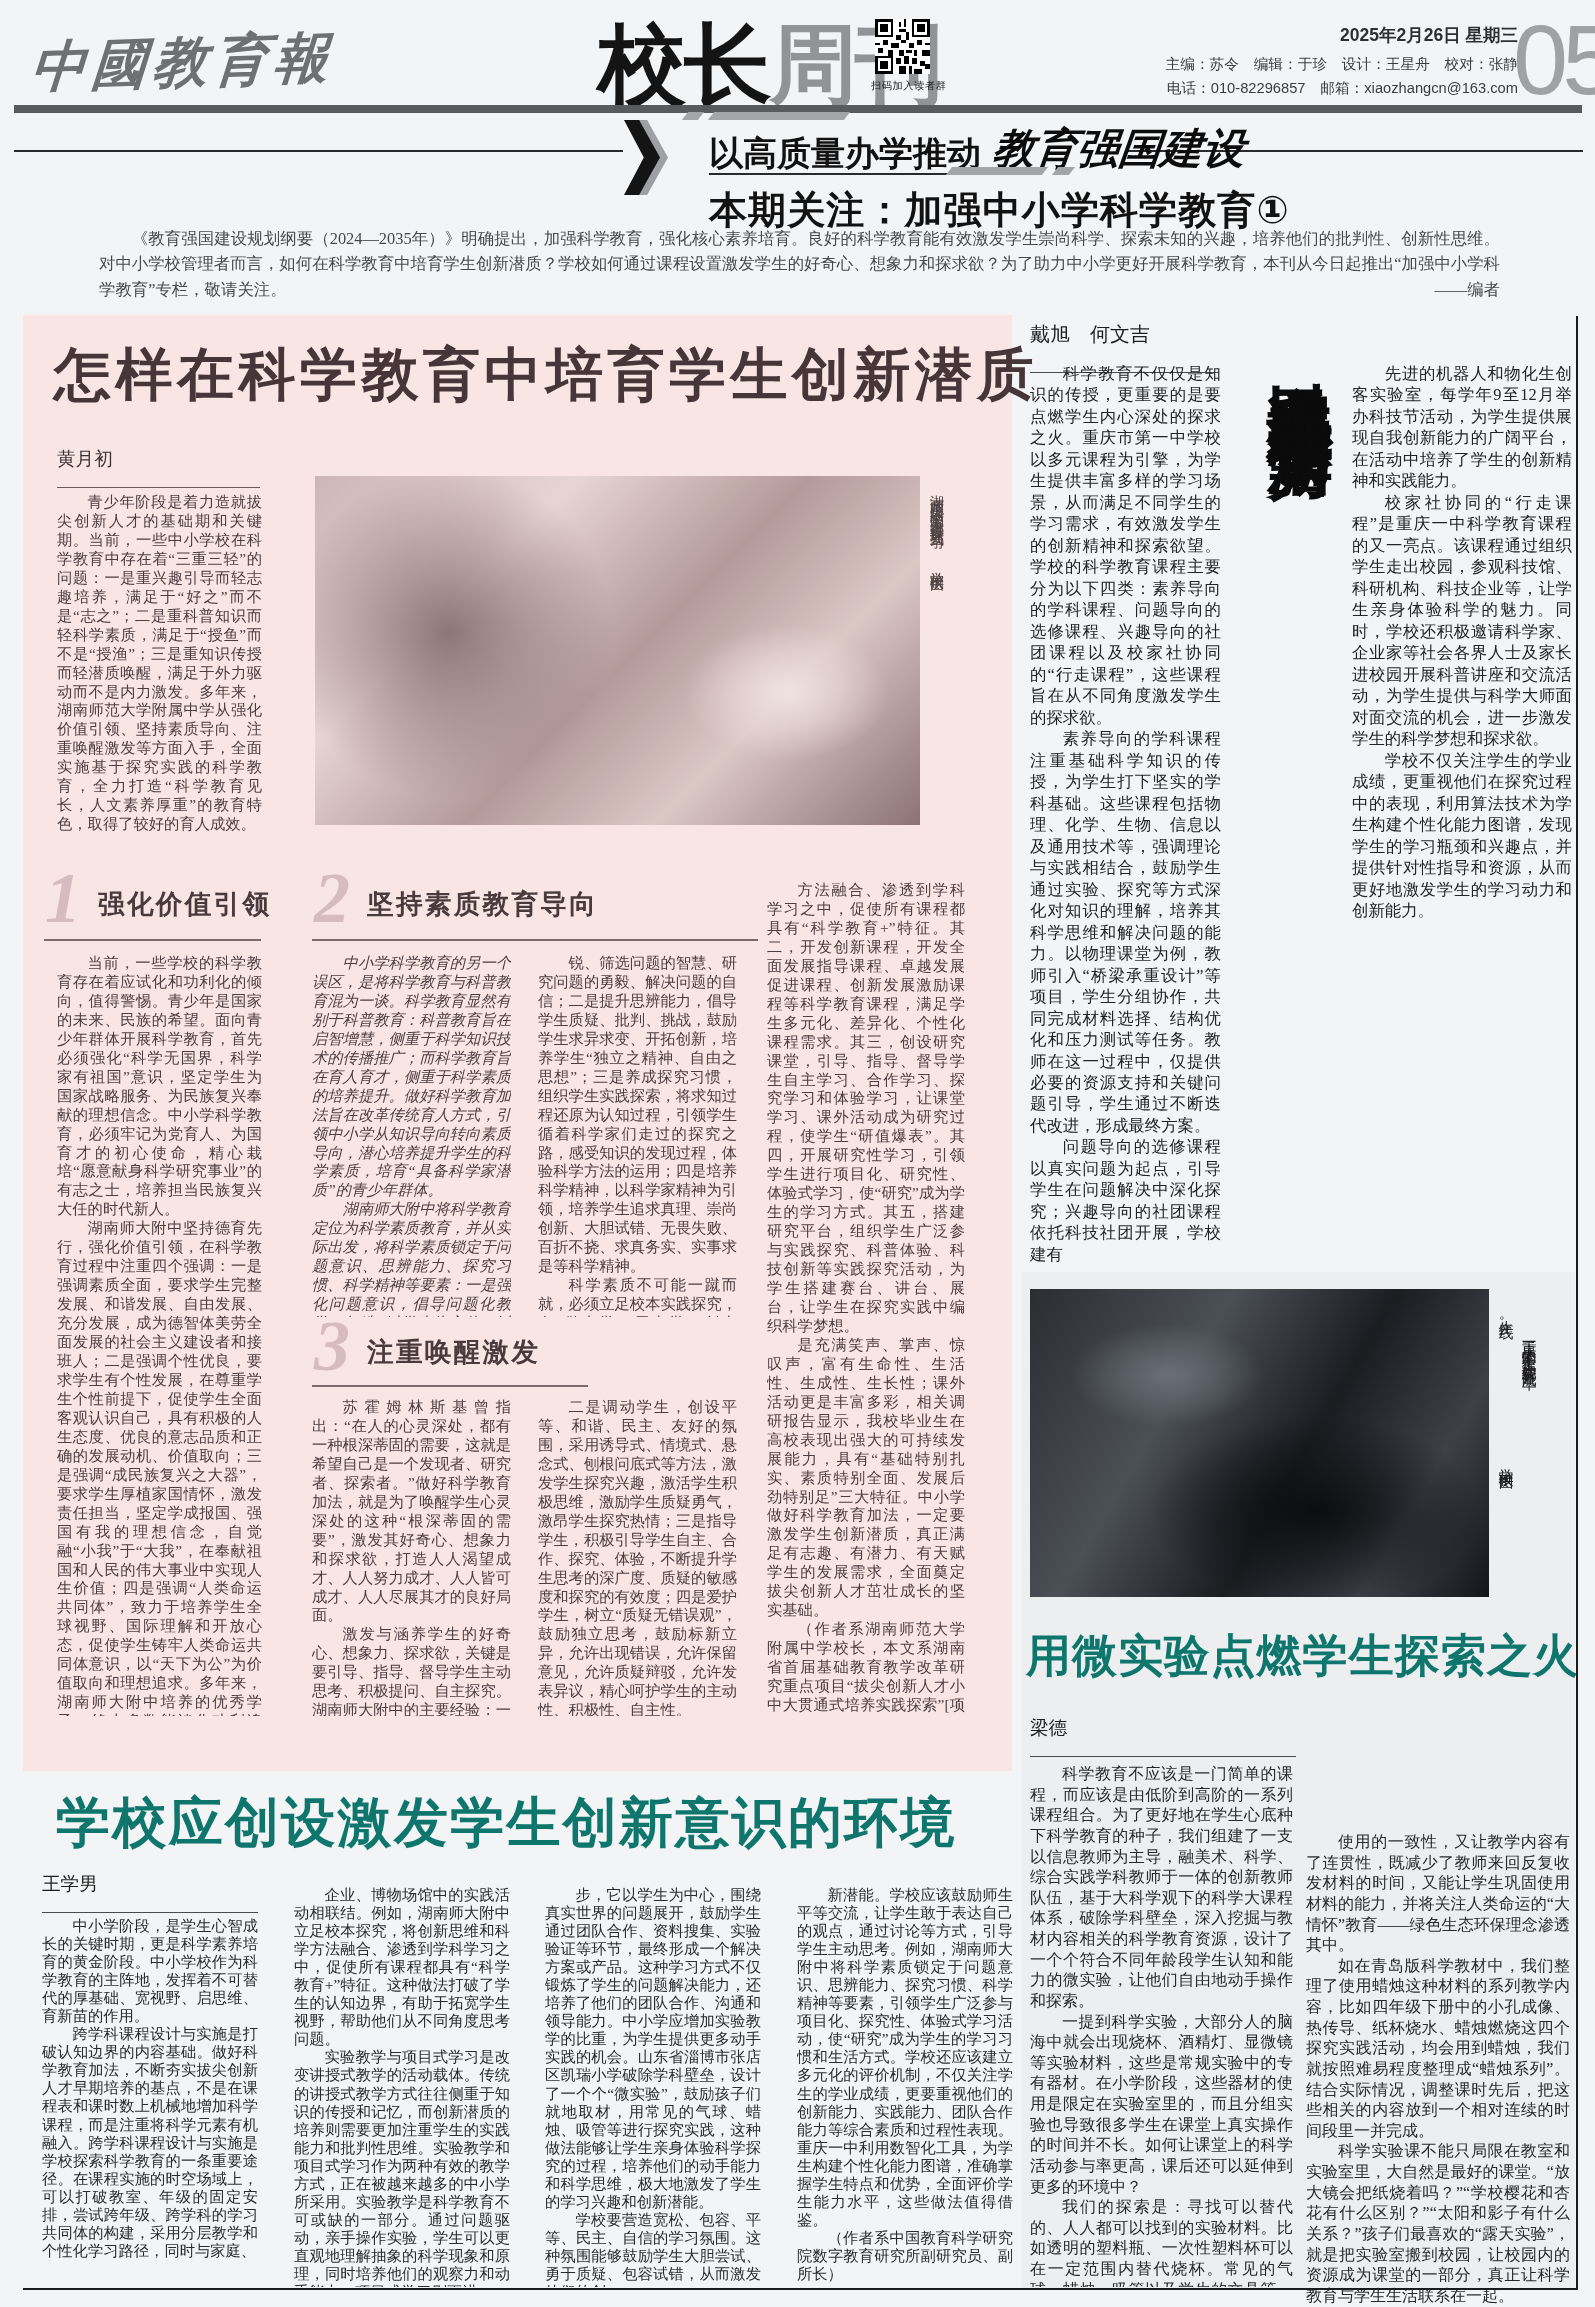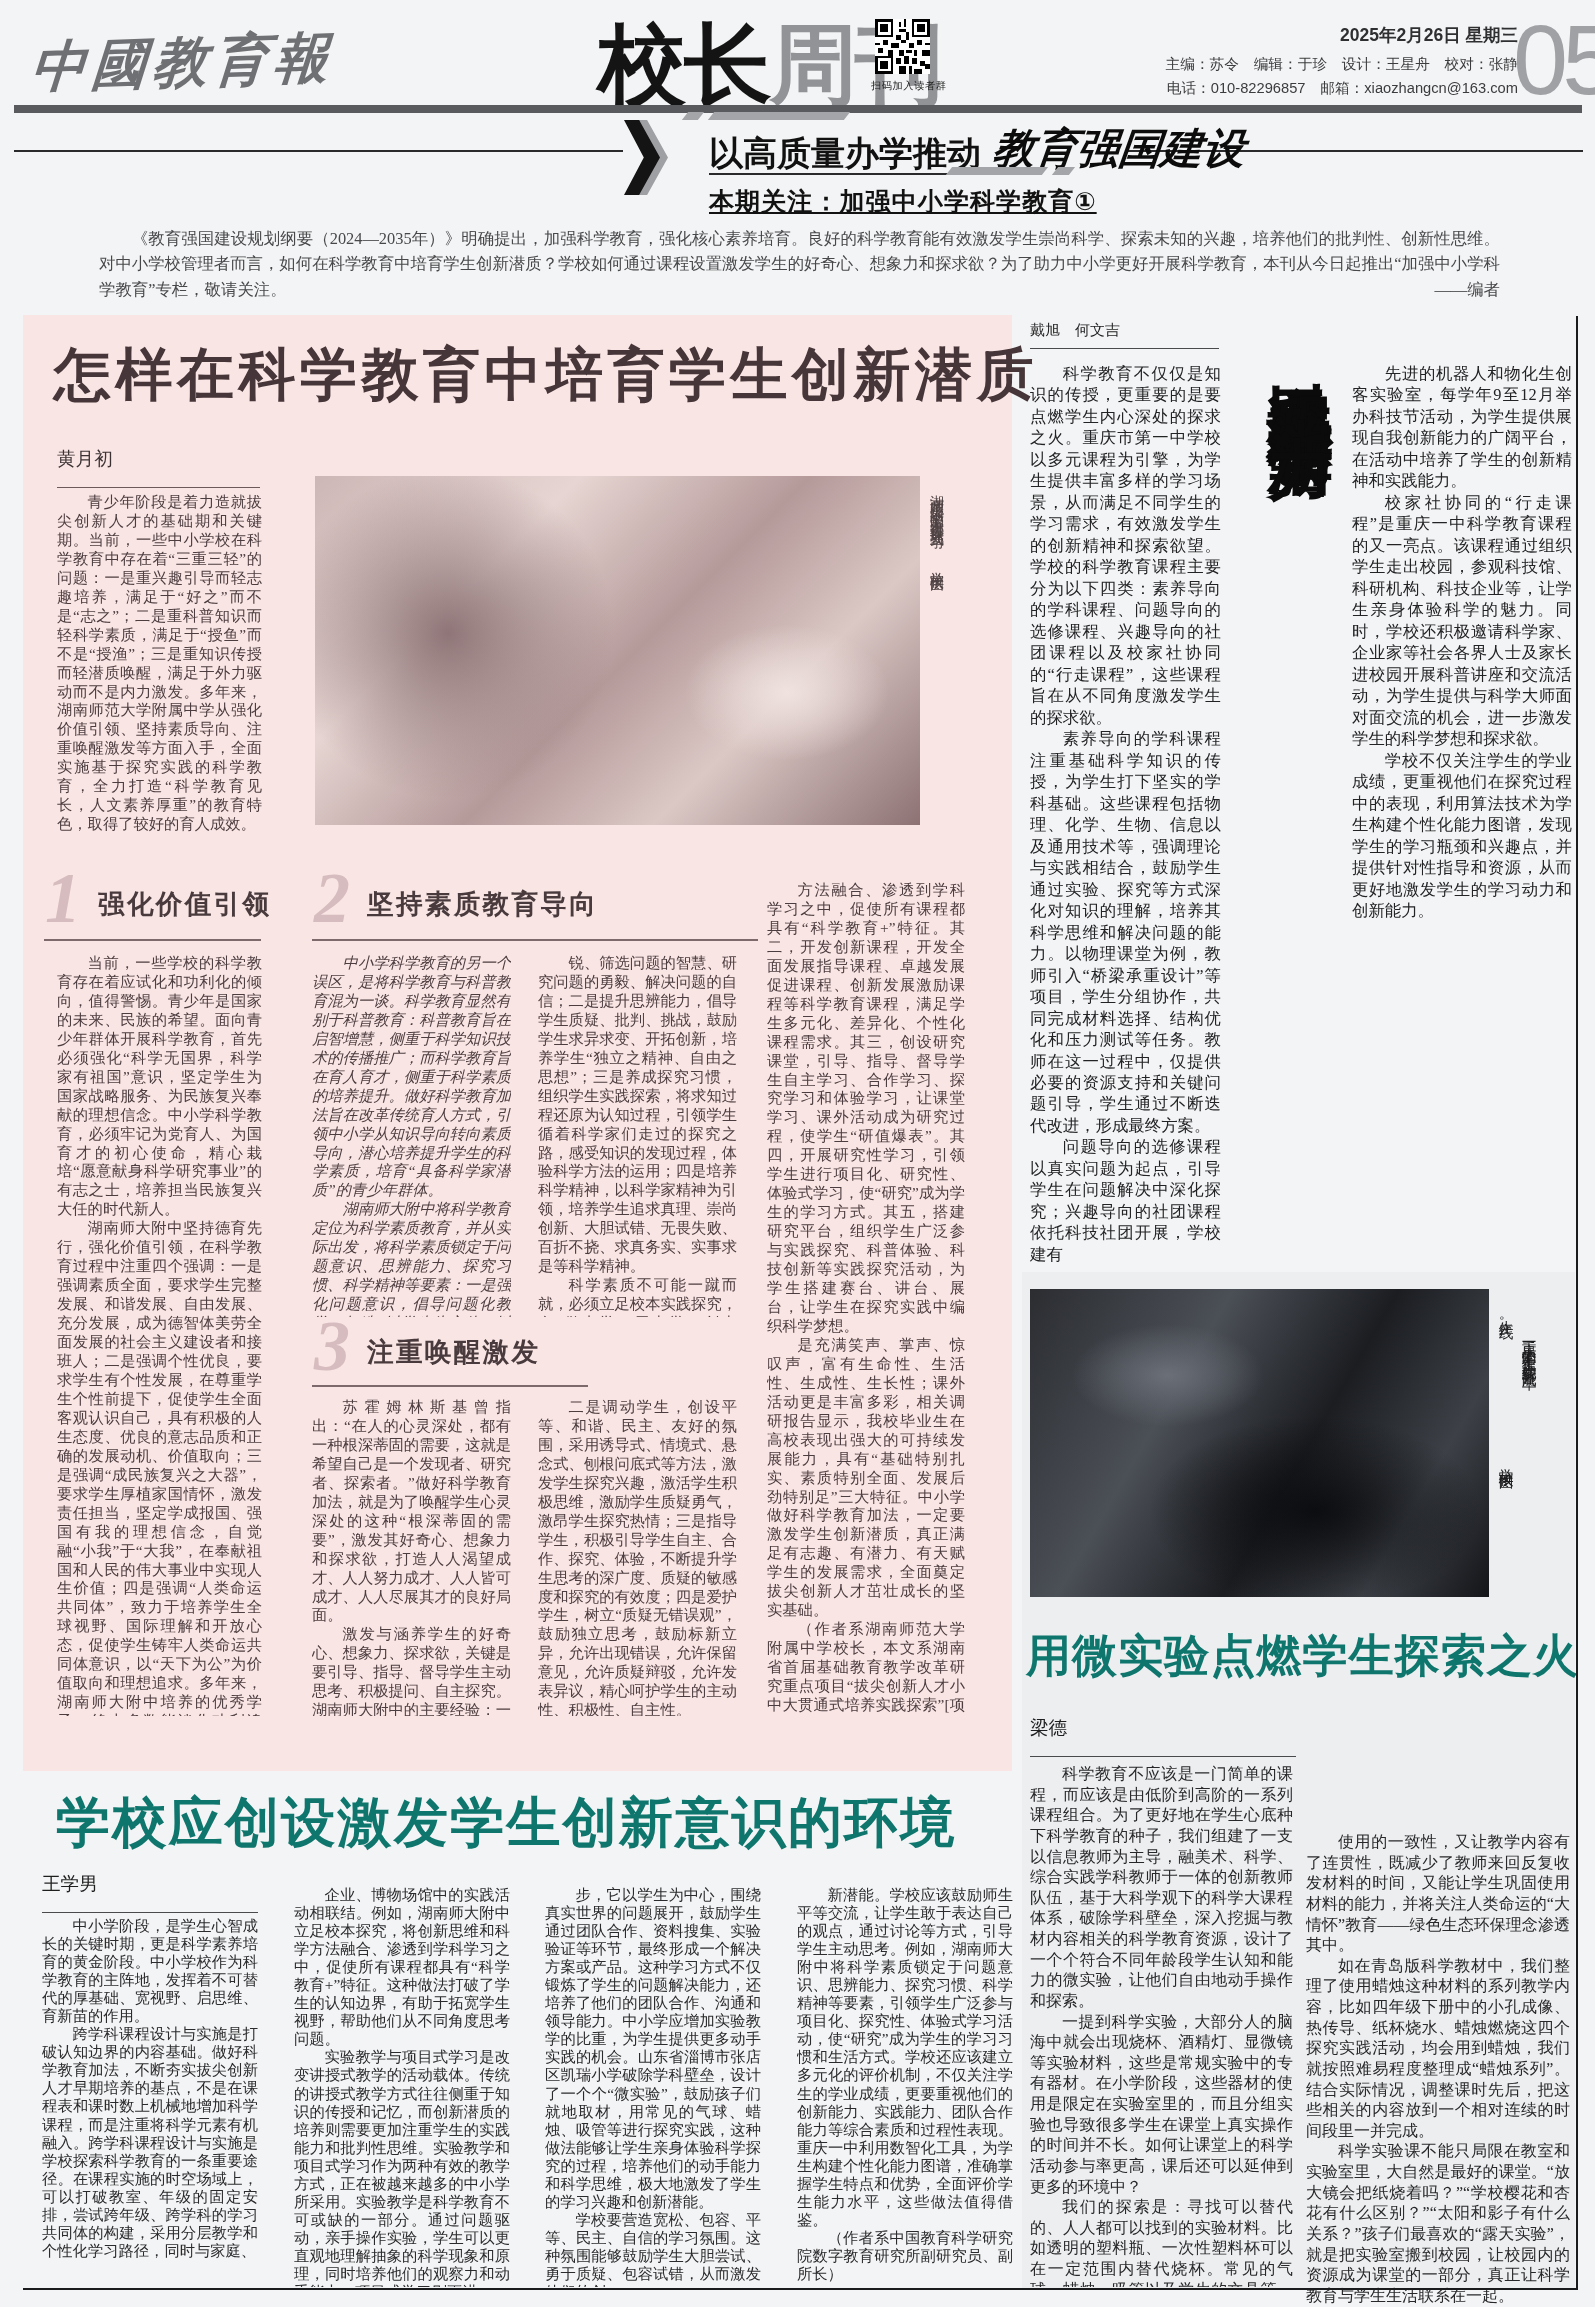--- a/index.html
+++ b/index.html
@@ -24,22 +24,22 @@
   .headbar{left:14px;top:105px;width:1568px;height:8px;background:#595a5e;}
   
   .rule{background:#2a2a2c;height:1.7px;}
   .chev{width:36px;height:75px;clip-path:polygon(0 0,42% 0,100% 50%,42% 100%,0 100%,55% 50%);}
   .skew{transform:skewX(-38deg);background:#a3a5a8;height:8px;}
   .slogan{left:709px;top:121px;display:flex;align-items:flex-end;
           font-family:"Liberation Sans","DejaVu Sans",sans-serif;}
   .slogan .p1{font-size:34px;font-weight:800;color:#111;}
   .slogan .p2{font-size:42px;font-weight:900;color:#0c0c0c;font-style:italic;
               margin-left:12.4px;transform:skewX(-6deg);}
-  .focus{left:709px;top:185px;font-size:25px;font-weight:800;color:#121212;
-         font-family:"Liberation Sans","DejaVu Sans",sans-serif;letter-spacing:1.1px;text-decoration:underline;}
+  .focus{left:709px;top:185px;font-size:38px;font-weight:800;color:#121212;
+         font-family:"Liberation Sans","DejaVu Sans",sans-serif;letter-spacing:1.1px;}
   .ednote{left:99px;top:226px;width:1401px;font-size:16.4px;line-height:1.55;color:#48484a;
           text-align:justify;text-indent:2em;}
   .ednote .sign{float:right;text-indent:0;margin-left:22.6px;}
   
   .pinkbox{left:22.6px;top:315px;width:989px;height:1456px;background:#f9e5e3;}
   .mtitle{left:54px;top:337px;width:932px;font-size:57px;font-weight:700;color:#463539;
           letter-spacing:4.5px;text-align:center;white-space:nowrap;}
   .byline{border-bottom:1.7px solid #6d585a;padding-bottom:15px;font-size:18.6px;color:#3c3234;}
   .by1{left:57px;top:446px;width:203px;}
   .ptext{font-size:15.3px;line-height:1.24;color:#4c3d40;text-align:justify;overflow:hidden;}
@@ -50,21 +50,21 @@
             radial-gradient(ellipse 237px 237px at 22% 45%, #8f7577 0%, rgba(143,117,119,0) 70%),
             linear-gradient(135deg,#cdb7b6 0%,#e6d5d2 28%,#b59a9a 52%,#dbc8c5 72%,#8d7274 100%);}
   .vcap{writing-mode:vertical-rl;font-size:14px;color:#4e4244;letter-spacing:2.3px;line-height:1.25;}
   .cap1{left:928px;top:484px;height:346px;}
   .sechead{display:flex;align-items:flex-end;}
   .secnum{font-size:72px;line-height:.8;font-style:italic;font-weight:700;color:#d6bcbe;}
   .sectitle{font-size:26.6px;font-weight:700;color:#483a3d;margin-left:17px;margin-bottom:5.7px;
             letter-spacing:2.3px;}
   .secrule{background:#7d696c;height:1.7px;}
   
-  .rbyline{border-bottom:1.7px solid #4a4a4c;padding-bottom:8px;font-size:15px;color:#1e1e1f;}
+  .rbyline{border-bottom:1.7px solid #4a4a4c;padding-bottom:24px;font-size:20px;color:#1e1e1f;}
   .rtext{font-size:16.4px;line-height:1.31;color:#232325;text-align:justify;overflow:hidden;}
   .vtitle{writing-mode:vertical-rl;font-size:66px;font-weight:900;color:#0b0b0b;
           font-family:"Liberation Sans","DejaVu Sans",sans-serif;letter-spacing:4.5px;line-height:1.35;}
   .graypanel{left:1022px;top:1272px;width:553px;height:1018px;background:#eceef0;}
   .photo2{left:1030px;top:1289px;width:459px;height:308px;
           background:
             radial-gradient(ellipse 147px 79px at 30% 28%, #6a6f78 0%, rgba(106,111,120,0) 65%),
             radial-gradient(ellipse 237px 136px at 62% 72%, #0c0d10 0%, rgba(12,13,16,0) 70%),
             linear-gradient(120deg,#2b2d31 0%,#4b4f56 32%,#1b1d21 58%,#3d4147 80%,#141519 100%);}
   .vcap2{writing-mode:vertical-rl;font-size:14.7px;color:#1c1c1e;letter-spacing:2.3px;}

